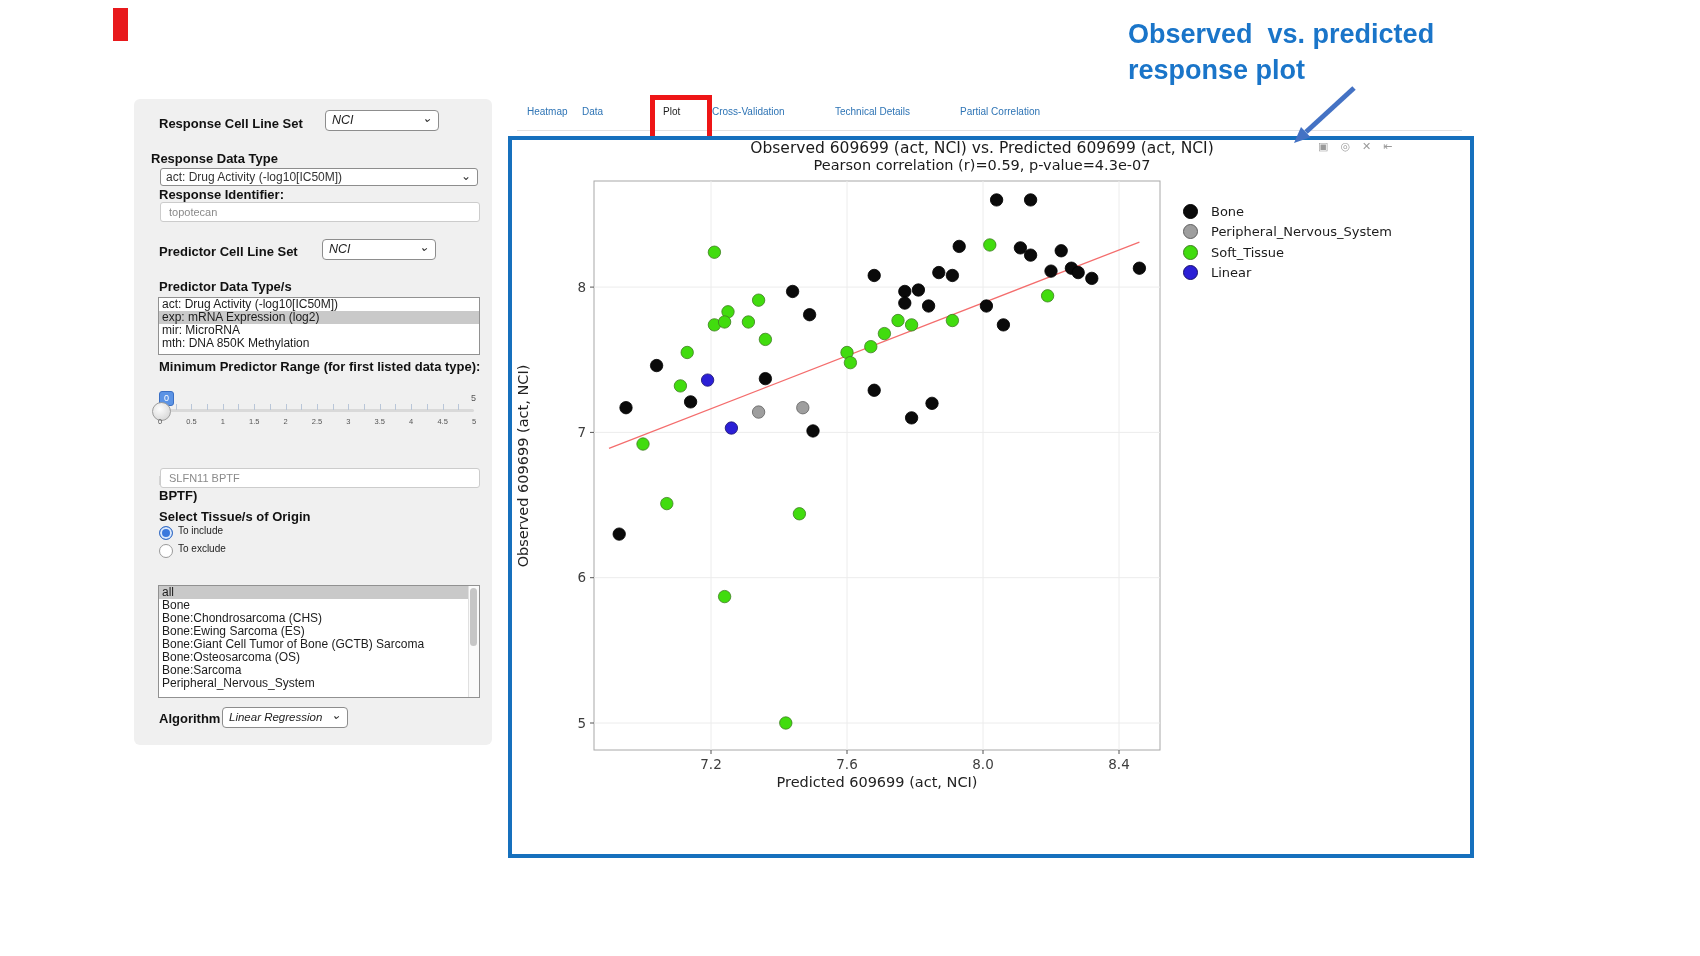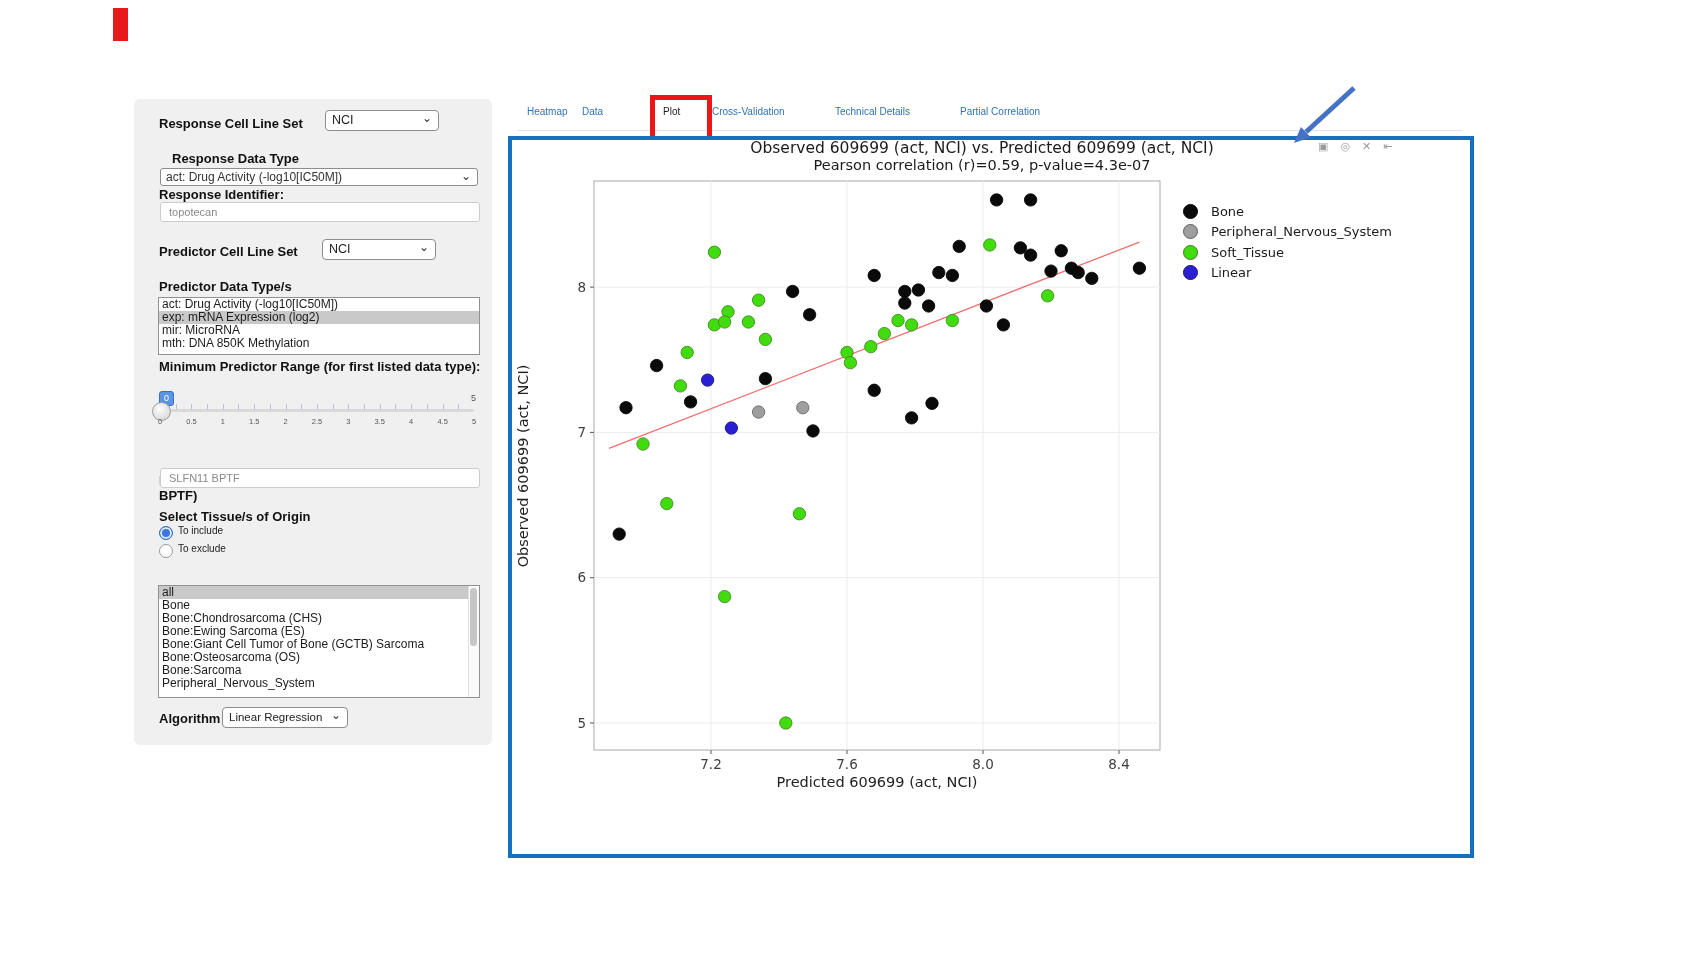--- a/index.html
+++ b/index.html
@@ -16,21 +16,21 @@
   .navtab{margin-left:22px;white-space:nowrap;cursor:default;}
   .navtab:first-child{margin-left:11px;}
   .navtab.active{border:2px solid #5b9bd5;background:#ececec;border-radius:3px;
                  padding:5px 10px;margin-left:14px;}
 
   
   #sidebar{left:134px;top:99px;width:358px;height:646px;background:#f0f0f0;
            border-radius:6px;font-size:13px;}
   #sidebar .lbl{position:absolute;font-weight:bold;color:#111;width:330px;line-height:15px;}
   .sel-small{position:absolute;background:#fff;border:1.5px solid #8d8d8d;border-radius:4px;
-             font-size:12.5px;color:#222;padding:2px 6px;width:100px;height:15px;}
+             font-size:12.5px;color:#222;padding:2px 6px;width:100px;height:15px;font-style:italic;}
   .sel-small .chev,.sel-wide .chev{position:absolute;right:6px;top:0px;color:#333;font-size:12px;}
   .sel-wide{position:absolute;background:#fff;border:1.5px solid #8d8d8d;border-radius:3px;
             font-size:12px;color:#333;padding:1px 5px;width:306px;height:14px;white-space:nowrap;overflow:hidden;}
   .txt-input{position:absolute;background:#fff;border:1px solid #ccc;border-radius:3px;
              font-size:11px;color:#8a8a8a;padding:3px 8px;width:302px;height:12px;}
   .listbox{position:absolute;background:#fff;border:1px solid #919191;overflow:hidden;font-size:12px;color:#1c1c1c;}
   .lbrow{padding:0 3px;height:13px;line-height:13px;white-space:nowrap;}
   .lbrow.sel{background:#c9c9c9;}
   .scrollbar{position:absolute;right:0;top:0;bottom:0;width:10px;background:#fafafa;border-left:1px solid #e0e0e0;}
   .thumb{position:absolute;left:1px;top:2px;width:7px;height:58px;background:#c6c6c6;border-radius:4px;}
@@ -80,21 +80,21 @@
   <div id="red-mark" class="abs"></div>
 
 
   <div id="sidebar" class="abs">
     <div class="lbl" style="left:25px;top:17px;">Response Cell Line Set</div>
     <div class="sel-small" style="left:191px;top:11px;">
       <span>NCI</span>
       <span class="chev">⌄</span>
     </div>
 
-    <div class="lbl" style="left:38px;top:52px;">Response Data Type</div>
+    <div class="lbl" style="left:17px;top:52px;">Response Data Type</div>
     <div class="sel-wide" style="left:26px;top:69px;">
       <span>act: Drug Activity (-log10[IC50M])</span>
       <span class="chev">⌄</span>
     </div>
 
     <div class="lbl" style="left:25px;top:88px;">Response Identifier:</div>
     <div class="txt-input" style="left:26px;top:103px;">topotecan</div>
 
     <div class="lbl" style="left:25px;top:145px;">Predictor Cell Line Set</div>
     <div class="sel-small" style="left:188px;top:140px;">
@@ -276,18 +276,20 @@
           <span class="leg-dot" style="background: rgb(65, 220, 14); border: 1px solid rgb(63, 125, 34);"></span>
           <span>Soft_Tissue</span>
         </div>
         <div class="leg-row">
           <span class="leg-dot" style="background: rgb(43, 31, 214); border: 1px solid rgb(25, 16, 112);"></span>
           <span>Linear</span>
         </div>
       </div>
   </div>
 
+  <div id="annotation" class="abs">Observed  vs. predicted
+response plot</div>
   <svg id="arrow-svg" class="abs" width="90" height="70">
     <line x1="74" y1="4" x2="26" y2="48" stroke="#4472c4" stroke-width="5"></line>
     <polygon points="14,59 21,42.9 30.6,53.3" fill="#4472c4"></polygon>
   </svg>
 
 </div>
 
 </body></html>

